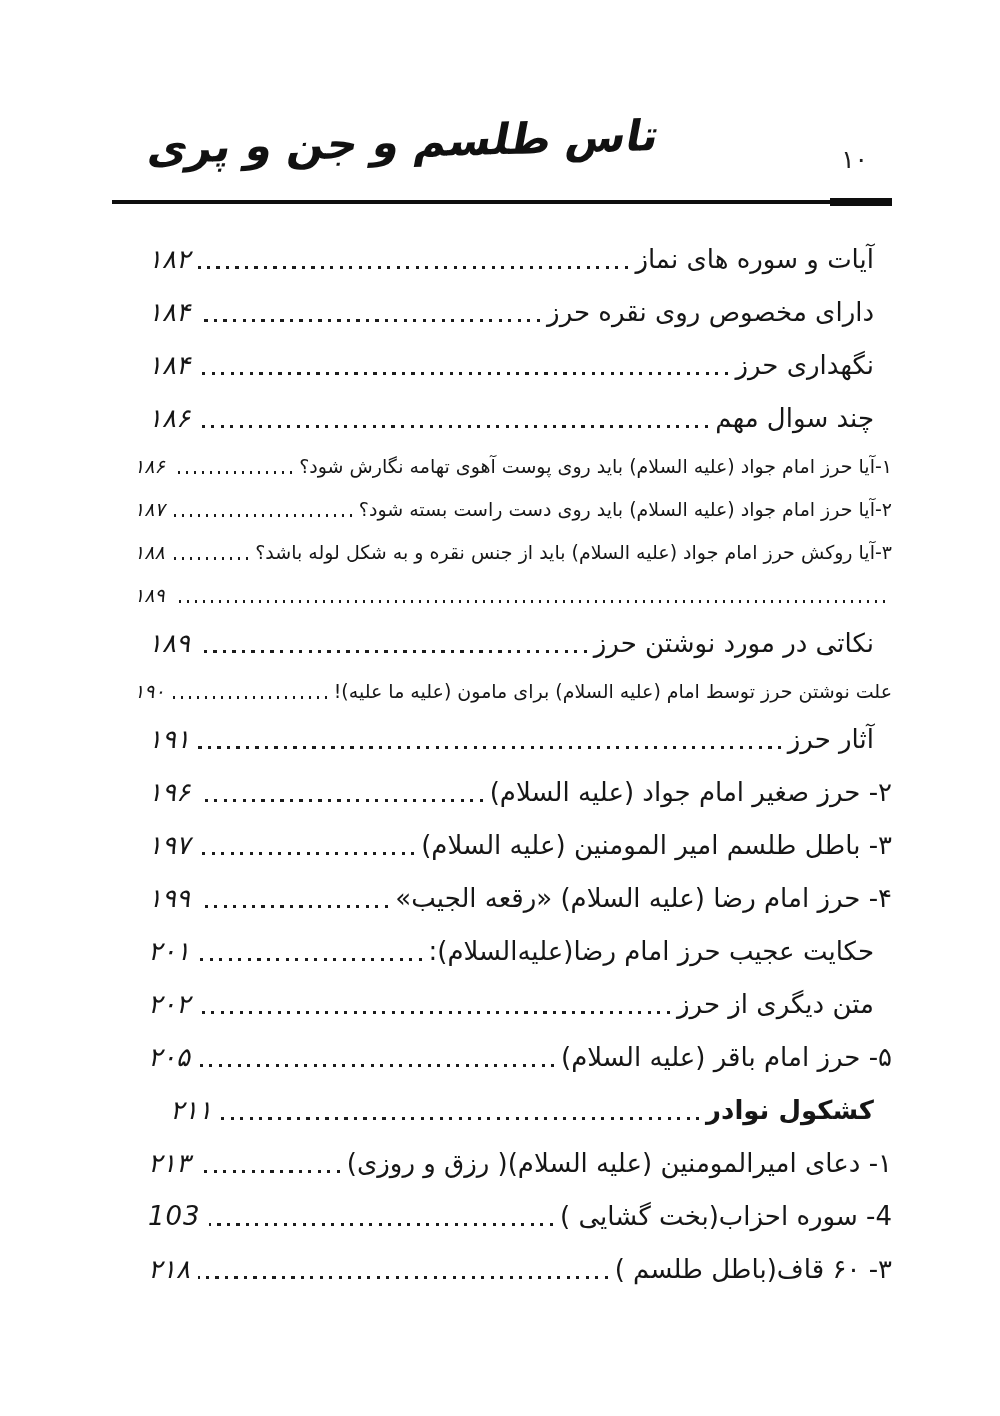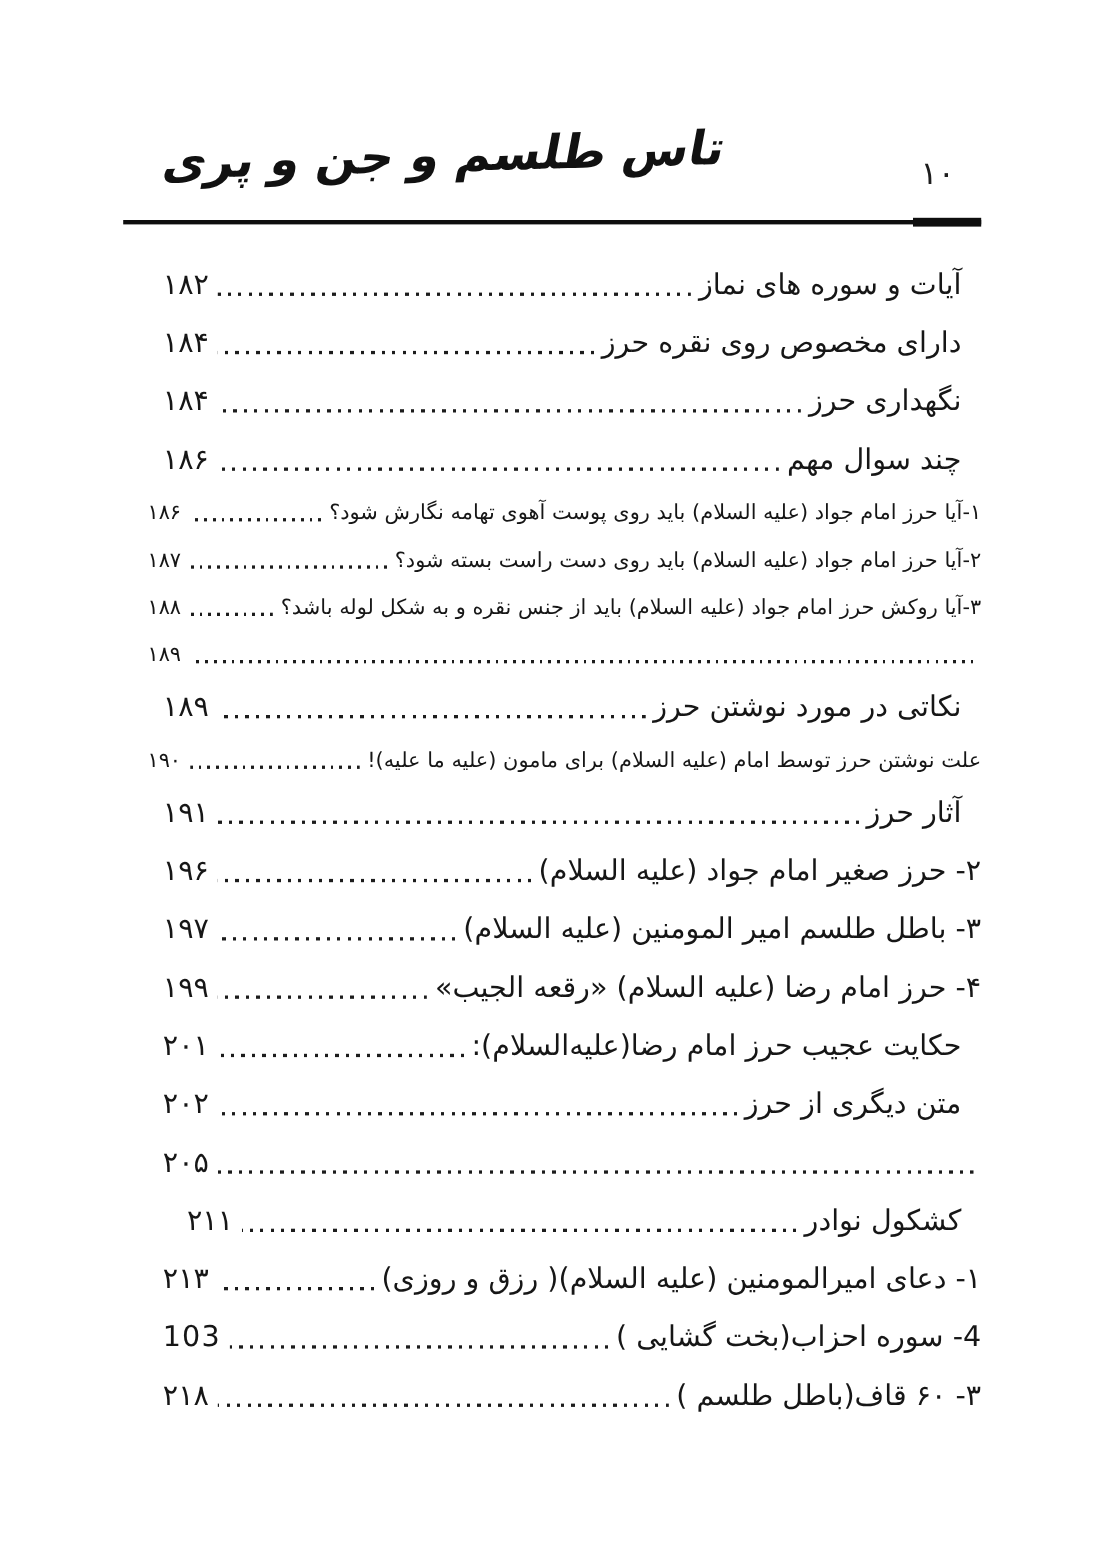--- a/index.html
+++ b/index.html
@@ -24,21 +24,21 @@
   .hdr{
     height:200px;
     display:flex;
     direction:rtl;
     justify-content:space-between;
     align-items:flex-end;
     padding:0 4px 26px 6px;
     box-sizing:border-box;
   }
   .pagenum{
-    font-size:29px;
+    font-size:25px;
     letter-spacing:2px;
     padding-right:20px;
     color:#1d1d1d;
     margin-top:40px;
   }
   .calli{
     font-size:43px;
     font-weight:bold;
     transform:skewX(-12deg) rotate(-1.5deg);
     transform-origin:bottom left;
@@ -75,24 +75,24 @@
     height:53px;
     font-size:26px;
     padding-left:36px;
   }
   .row.small{
     height:43px;
     font-size:19px;
     padding-left:22px;
   }
   .row.indent{padding-right:18px;}
-  .row.bold .label{font-weight:normal;}
+  .row.bold .label{font-weight:bold;}
   .row.bold{padding-left:58px;}
   .label{flex:0 0 auto;}
-  .num{flex:0 0 auto;letter-spacing:1px;}
+  .num{flex:0 0 auto;letter-spacing:1px;font-style:italic;}
   .dots{
     flex:1 1 auto;
     min-width:0;
     height:3px;
     margin:0 7px 0 8px;
     transform:translateY(9px);
     background:repeating-linear-gradient(to left,#1c1c1c 0 3px,transparent 3px 9.5px);
   }
   .row.small .dots{
     height:2.5px;
@@ -202,20 +202,21 @@
       <span class="num">۲۰۱</span>
     </div>
 
     <div class="row large indent">
       <span class="label">متن دیگری از حرز</span>
       <span class="dots"></span>
       <span class="num">۲۰۲</span>
     </div>
 
     <div class="row large">
+      <span class="label">۵- حرز امام باقر (علیه السلام)</span>
       <span class="dots"></span>
       <span class="num">۲۰۵</span>
     </div>
 
     <div class="row large indent bold">
       <span class="label">کشکول نوادر</span>
       <span class="dots"></span>
       <span class="num">۲۱۱</span>
     </div>
 

